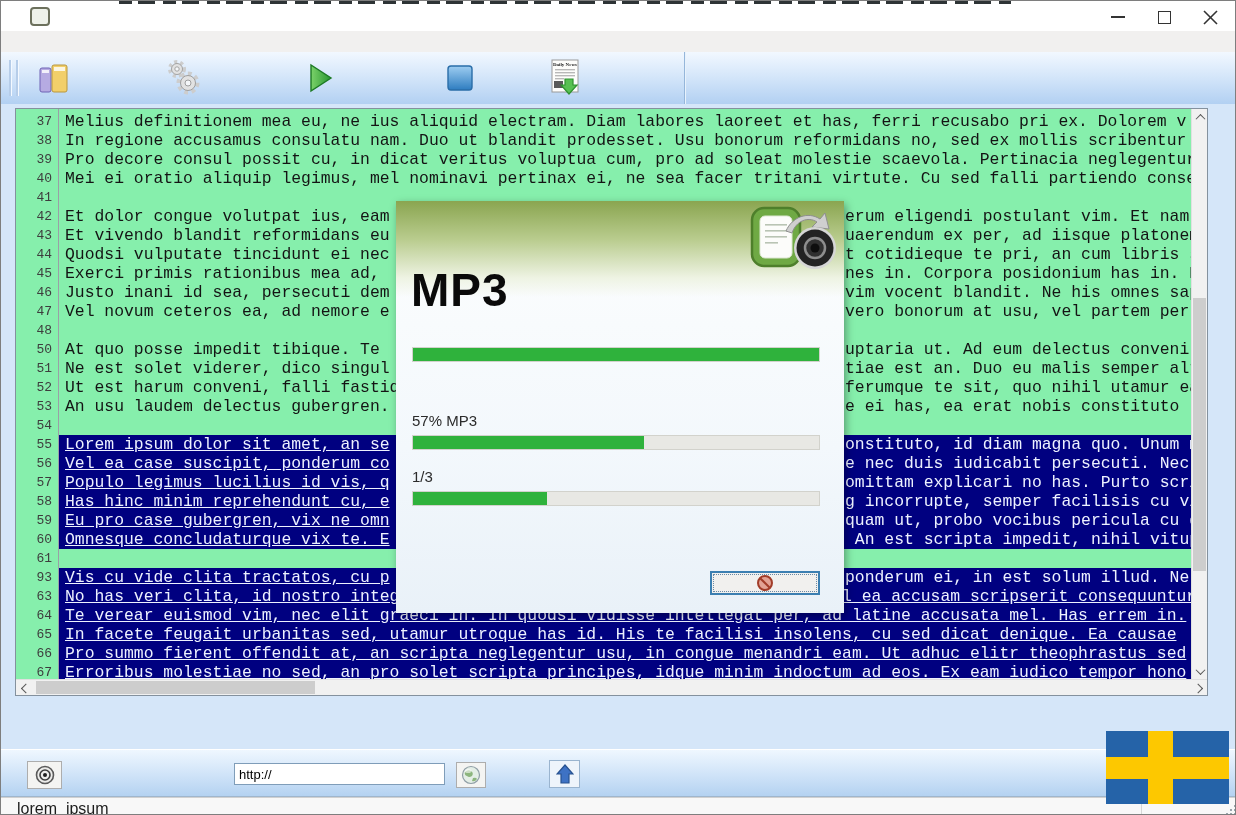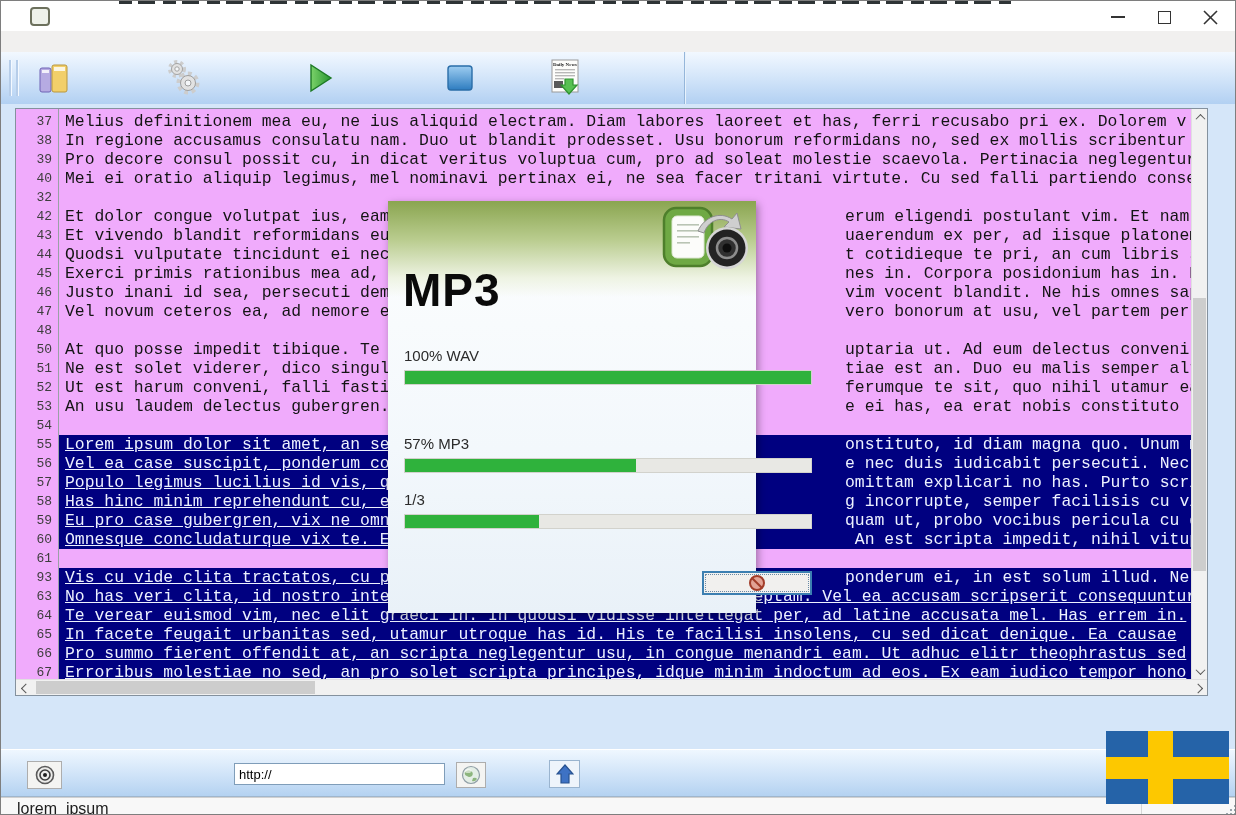--- a/index.html
+++ b/index.html
@@ -21,42 +21,42 @@
     background:linear-gradient(180deg,#f2f8ff 0%,#d6e7fa 45%,#b2d0f2 100%);border-bottom:1px solid #96b4d6;}
   .grip{position:absolute;top:8px;width:2px;height:36px;background:#b6cde9;border-right:1px solid #f4f9ff;}
   .tb-sep{position:absolute;left:683px;top:0;width:1px;height:52px;background:#95b6da;border-right:1px solid #e8f2fc;}
   .tbtn{position:absolute;top:6px;width:40px;height:40px;display:flex;align-items:center;justify-content:center;}
   .t-books{left:33px}.t-gears{left:161px}.t-play{left:300px}.t-stop{left:439px}.t-news{left:544px}
   .news-label{position:absolute;left:4px;top:3px;width:26px;font-size:5px;font-family:"Liberation Serif",serif;
     font-weight:bold;color:#222;text-align:center;white-space:nowrap;}
   
   .contentbg{position:absolute;left:0;top:103px;width:100%;height:693px;background:#d5e6f9;}
   
-  .editor{position:absolute;left:14px;top:107px;width:1193px;height:588px;background:#f0abfc;
+  .editor{position:absolute;left:14px;top:107px;width:1193px;height:588px;background:#86efac;
     border:1px solid #84919e;box-sizing:border-box;}
   .ed-lines{position:absolute;left:0;top:3px;right:16px;bottom:16px;overflow:hidden;}
   .ed-row{position:relative;height:19px;font-family:"Liberation Mono",monospace;font-size:16.4px;line-height:19px;}
   .ed-row .gut{position:absolute;left:0;top:0;width:36px;text-align:right;font-size:13px;color:#3d3d3d;line-height:19px;}
   .ed-row .body{position:absolute;left:43px;right:0;top:0;height:19px;padding-left:6px;white-space:pre;color:#141414;box-sizing:border-box;}
   .ed-row.sel .body{background:var(--sel,#000080);color:#edf1ff;text-decoration:underline;}
   .ed-row .rf{position:absolute;left:786px;top:0;white-space:pre;}
   .gutline{position:absolute;left:42px;top:0;bottom:16px;width:1px;background:#9aa0a6;}
   
   .vscroll{position:absolute;right:0;top:0;bottom:16px;width:16px;background:#f1f1f1;border-left:1px solid #e0e0e0;box-sizing:border-box;}
   .vthumb{position:absolute;left:1px;top:189px;width:13px;height:273px;background:#cdcdcd;}
   .hscroll{position:absolute;left:0;right:0;bottom:0;height:16px;background:#f1f1f1;border-top:1px solid #e0e0e0;box-sizing:border-box;}
   .hthumb{position:absolute;left:20px;top:1px;width:279px;height:13px;background:#cdcdcd;}
   .sbtn{position:absolute;width:16px;height:16px;display:flex;align-items:center;justify-content:center;}
   .chev{width:6px;height:6px;border-top:1.7px solid #575757;border-right:1.7px solid #575757;}
   .chev.up{transform:rotate(-45deg) translate(-1px,1px);}
   .chev.down{transform:rotate(135deg) translate(-1px,1px);}
   .chev.left{transform:rotate(-135deg) translate(-1px,1px);}
   .chev.right{transform:rotate(45deg) translate(-1px,1px);}
   
-  .dialog{position:absolute;left:387px;top:200px;width:368px;height:412px;
+  .dialog{position:absolute;left:395px;top:200px;width:448px;height:412px;
     background:linear-gradient(180deg,#fdfefe 0%,#f3f8fc 60%,#e9f1f8 100%);
     box-shadow:2px 3px 8px rgba(0,0,0,.35);}
   .dlg-header{position:absolute;left:0;top:0;width:100%;height:96px;
     background:linear-gradient(180deg,var(--hdr,#8aa550) 0%,#b9cc8e 40%,#eef3e3 80%,rgba(255,255,255,0) 100%);}
   .dlg-title{position:absolute;left:15px;top:62px;font-size:46px;font-weight:bold;color:#0a0a0a;letter-spacing:1px;}
   .dlg-icon{position:absolute;right:6px;top:4px;}
   .pb-area{position:absolute;left:16px;top:146px;width:408px;}
   .pb-label{font-size:15px;color:#2b2b2b;height:17px;margin-bottom:6px;}
   .pb-track{height:15px;background:#e8e8e4;border:1px solid #d2d2cc;box-sizing:border-box;}
   .pb-fill{height:100%;background:var(--green,#2fb23c);}
@@ -189,21 +189,21 @@
         </div>
         <div class="ed-row">
           <span class="gut">39</span>
           <span class="body"><span class="lf">Pro decore consul possit cu, in dicat veritus voluptua cum, pro ad soleat molestie scaevola. Pertinacia neglegentur</span><span class="rf"></span></span>
         </div>
         <div class="ed-row">
           <span class="gut">40</span>
           <span class="body"><span class="lf">Mei ei oratio aliquip legimus, mel nominavi pertinax ei, ne sea facer tritani virtute. Cu sed falli partiendo conse</span><span class="rf"></span></span>
         </div>
         <div class="ed-row">
-          <span class="gut">32</span>
+          <span class="gut">41</span>
           <span class="body"><span class="lf"></span><span class="rf"></span></span>
         </div>
         <div class="ed-row">
           <span class="gut">42</span>
           <span class="body"><span class="lf">Et dolor congue volutpat ius, eam</span><span class="rf">erum eligendi postulant vim. Et nam e</span></span>
         </div>
         <div class="ed-row">
           <span class="gut">43</span>
           <span class="body"><span class="lf">Et vivendo blandit reformidans eu</span><span class="rf">uaerendum ex per, ad iisque platonem</span></span>
         </div>
@@ -341,21 +341,20 @@
         <circle cx="69" cy="43" r="21" fill="#d6d6d6"></circle>
         <circle cx="69" cy="43" r="18.5" fill="#232323"></circle>
         <circle cx="69" cy="43" r="10" fill="#303030" stroke="#8d8d8d" stroke-width="2.5"></circle>
         <circle cx="69" cy="43" r="4.5" fill="#0e0e0e"></circle>
       </svg>
     </div>
     <div class="dlg-title">MP3</div>
 
     <div class="pb-area">
         <div class="pb-block">
-          <div class="pb-label">100% WAV</div>
           <div class="pb-track">
             <div class="pb-fill" style="width: 100%;"></div>
           </div>
         </div>
         <div class="pb-block">
           <div class="pb-label">57% MP3</div>
           <div class="pb-track">
             <div class="pb-fill" style="width: 57%;"></div>
           </div>
         </div>

